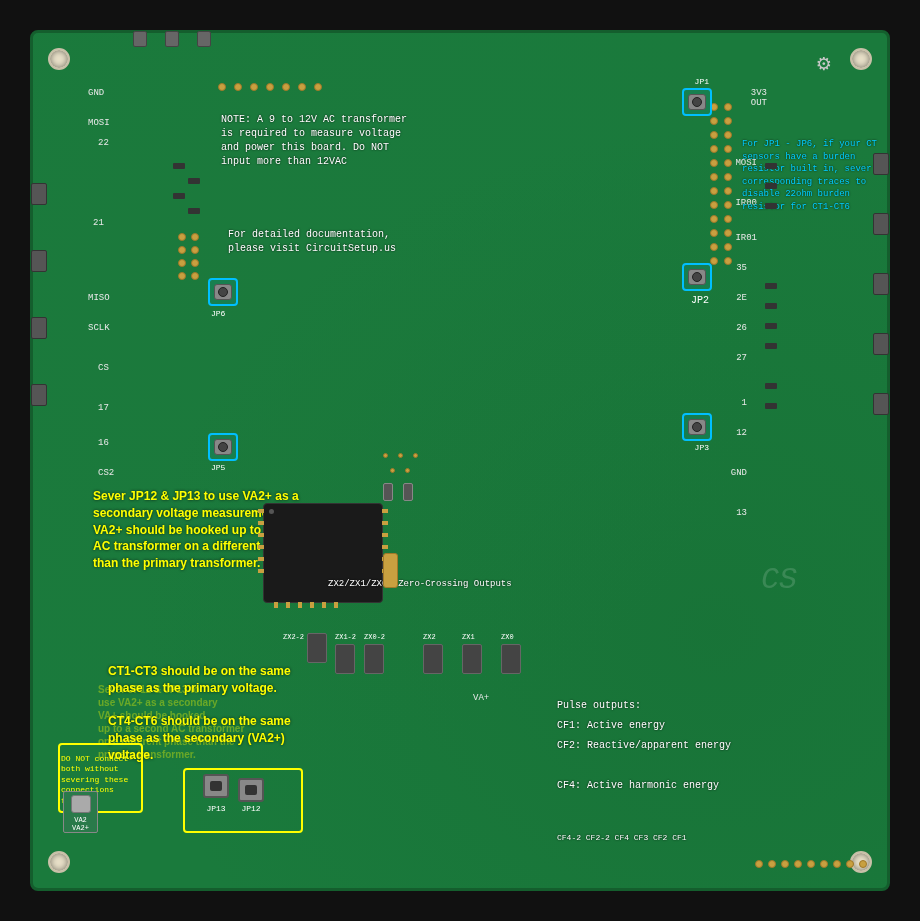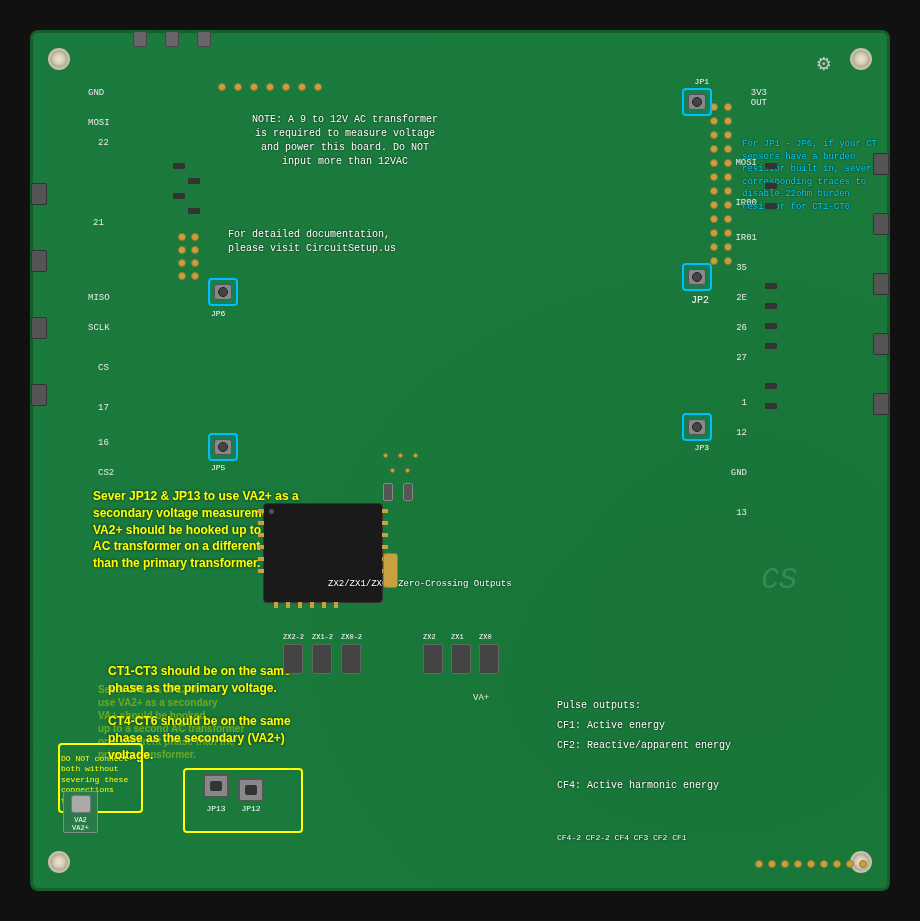--- a/index.html
+++ b/index.html
@@ -271,21 +271,21 @@
       <div class="connector-pad" style="position:relative;"></div>
       <div class="connector-pad" style="position:relative;"></div>
       <div class="connector-pad" style="position:relative;"></div>
       <div class="connector-pad" style="position:relative;"></div>
       <div class="connector-pad" style="position:relative;"></div>
       <div class="connector-pad" style="position:relative;"></div>
       <div class="connector-pad" style="position:relative;"></div>
       <div class="connector-pad" style="position:relative;"></div>
     </div>
 
-    <div class="annotation-text-white" style="top:80px;left:212px;width:200px;text-align:center;">NOTE: A 9 to 12V AC
+    <div class="annotation-text-white" style="top:80px;left:188px;width:200px;">NOTE: A 9 to 12V AC
 transformer is required to
 measure voltage and power
 this board. Do NOT input
 more than 12VAC</div>
 
     <div class="annotation-text-white" style="top:195px;left:195px;width:200px;">For detailed documentation,
 please visit CircuitSetup.us</div>
 
 
     <div class="annotation-text-cyan-small" style="top:105px;right:5px;width:140px;">For JP1 - JP6, if your CT
@@ -395,35 +395,35 @@
         <div style="height:6px;width:4px;background:#c8a040;"></div>
       </div>
 
       <div style="position:absolute;top:5px;left:5px;width:5px;height:5px;background:#555;border-radius:50%;"></div>
     </div>
 
     <div class="annotation-text-white" style="top:545px;left:295px;font-size:9px;">ZX2/ZX1/ZX0:
 Zero-Crossing Outputs</div>
 
     <div style="position:absolute;top:600px;left:250px;display:flex;gap:8px;">
-      <div style="display:flex;flex-direction:column;gap:3px;">
+      <div style="display:flex;flex-direction:row;gap:3px;">
         <div style="font-family:'Courier New',monospace;font-size:7px;color:#fff;">ZX2-2</div>
         <div style="width:20px;height:30px;background:#444;border:1px solid #666;border-radius:2px;"></div>
       </div>
       <div style="display:flex;flex-direction:column;gap:3px;">
         <div style="font-family:'Courier New',monospace;font-size:7px;color:#fff;">ZX1-2</div>
         <div style="width:20px;height:30px;background:#444;border:1px solid #666;border-radius:2px;"></div>
       </div>
       <div style="display:flex;flex-direction:column;gap:3px;">
         <div style="font-family:'Courier New',monospace;font-size:7px;color:#fff;">ZX0-2</div>
         <div style="width:20px;height:30px;background:#444;border:1px solid #666;border-radius:2px;"></div>
       </div>
     </div>
 
-    <div style="position:absolute;top:600px;left:390px;display:flex;gap:8px;">
+    <div style="position:absolute;top:600px;left:390px;display:flex;gap:19px;">
       <div style="display:flex;flex-direction:column;gap:3px;">
         <div style="font-family:'Courier New',monospace;font-size:7px;color:#fff;">ZX2</div>
         <div style="width:20px;height:30px;background:#444;border:1px solid #666;border-radius:2px;"></div>
       </div>
       <div style="display:flex;flex-direction:column;gap:3px;">
         <div style="font-family:'Courier New',monospace;font-size:7px;color:#fff;">ZX1</div>
         <div style="width:20px;height:30px;background:#444;border:1px solid #666;border-radius:2px;"></div>
       </div>
       <div style="display:flex;flex-direction:column;gap:3px;">
         <div style="font-family:'Courier New',monospace;font-size:7px;color:#fff;">ZX0</div>

